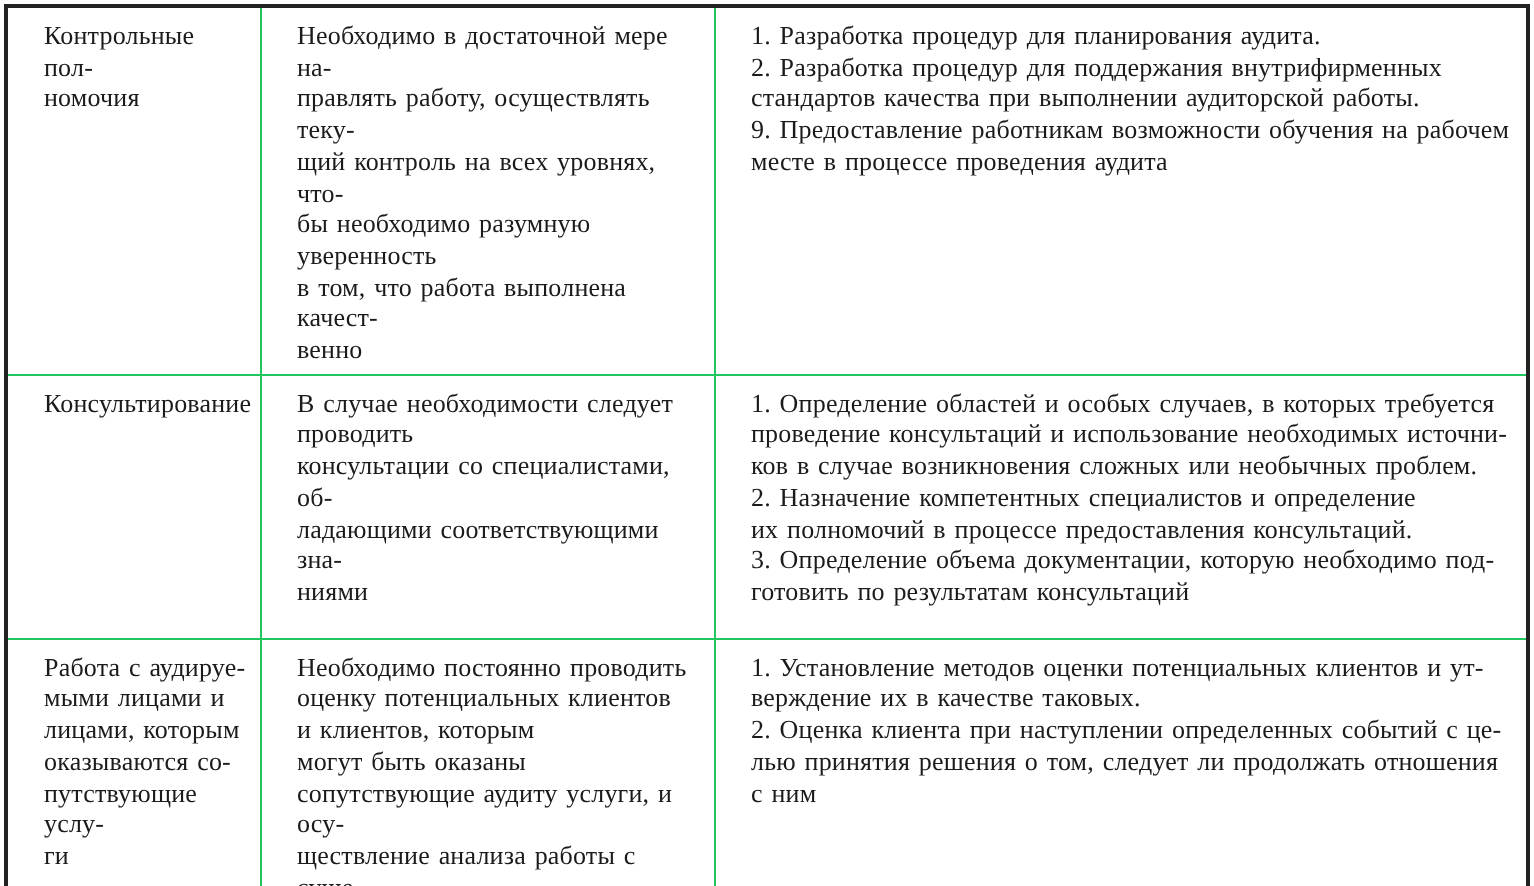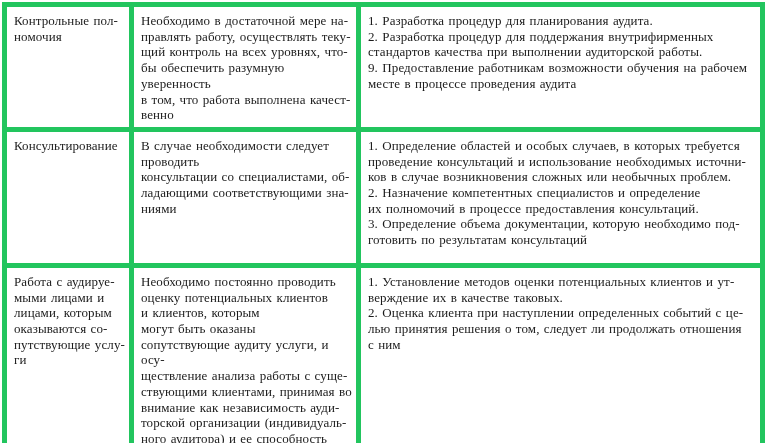--- a/index.html
+++ b/index.html
@@ -20,23 +20,23 @@
     position: absolute;
     left: 2px;
     top: 2px;
     width: 763px;
     height: 438px;
     border-collapse: collapse;
     table-layout: fixed;
     border: 2px solid #222222;
   }
   table.doc-table td {
-    border: 5px solid #22c55e;
+    border: 1px solid #22c55e;
     vertical-align: top;
-    padding: 6px 4px 4px 7px;
+    padding: 6px 4px 4px 18px;
     font-size: 13px;
     line-height: 15.7px;
     letter-spacing: 0.1px;
     word-spacing: 1px;
     white-space: pre-line;
     overflow: hidden;
   }
   tr.row-1 td { height: 103px; }
   tr.row-2 td { height: 121px; }
   col.col-category    { width: 127px; }
@@ -52,21 +52,21 @@
       <col class="col-requirement">
       <col class="col-procedures">
     </colgroup>
     <tbody>
       <tr class="row-1">
         <td>Контрольные пол-
 номочия</td>
         <td>Необходимо в достаточной мере на-
 правлять работу, осуществлять теку-
 щий контроль на всех уровнях, что-
-бы обеспечить разумную уверенность
+бы необходимо разумную уверенность
 в том, что работа выполнена качест-
 венно</td>
         <td>1. Разработка процедур для планирования аудита.
 2. Разработка процедур для поддержания внутрифирменных
 стандартов качества при выполнении аудиторской работы.
 9. Предоставление работникам возможности обучения на рабочем
 месте в процессе проведения аудита</td>
       </tr>
       <tr class="row-2">
         <td>Консультирование</td>

